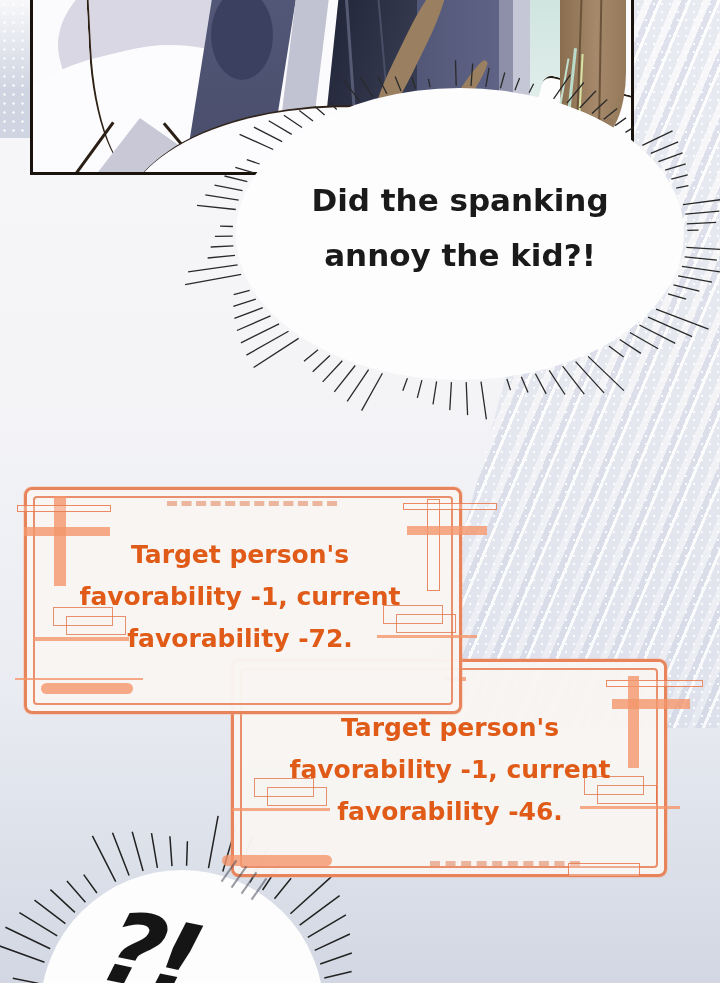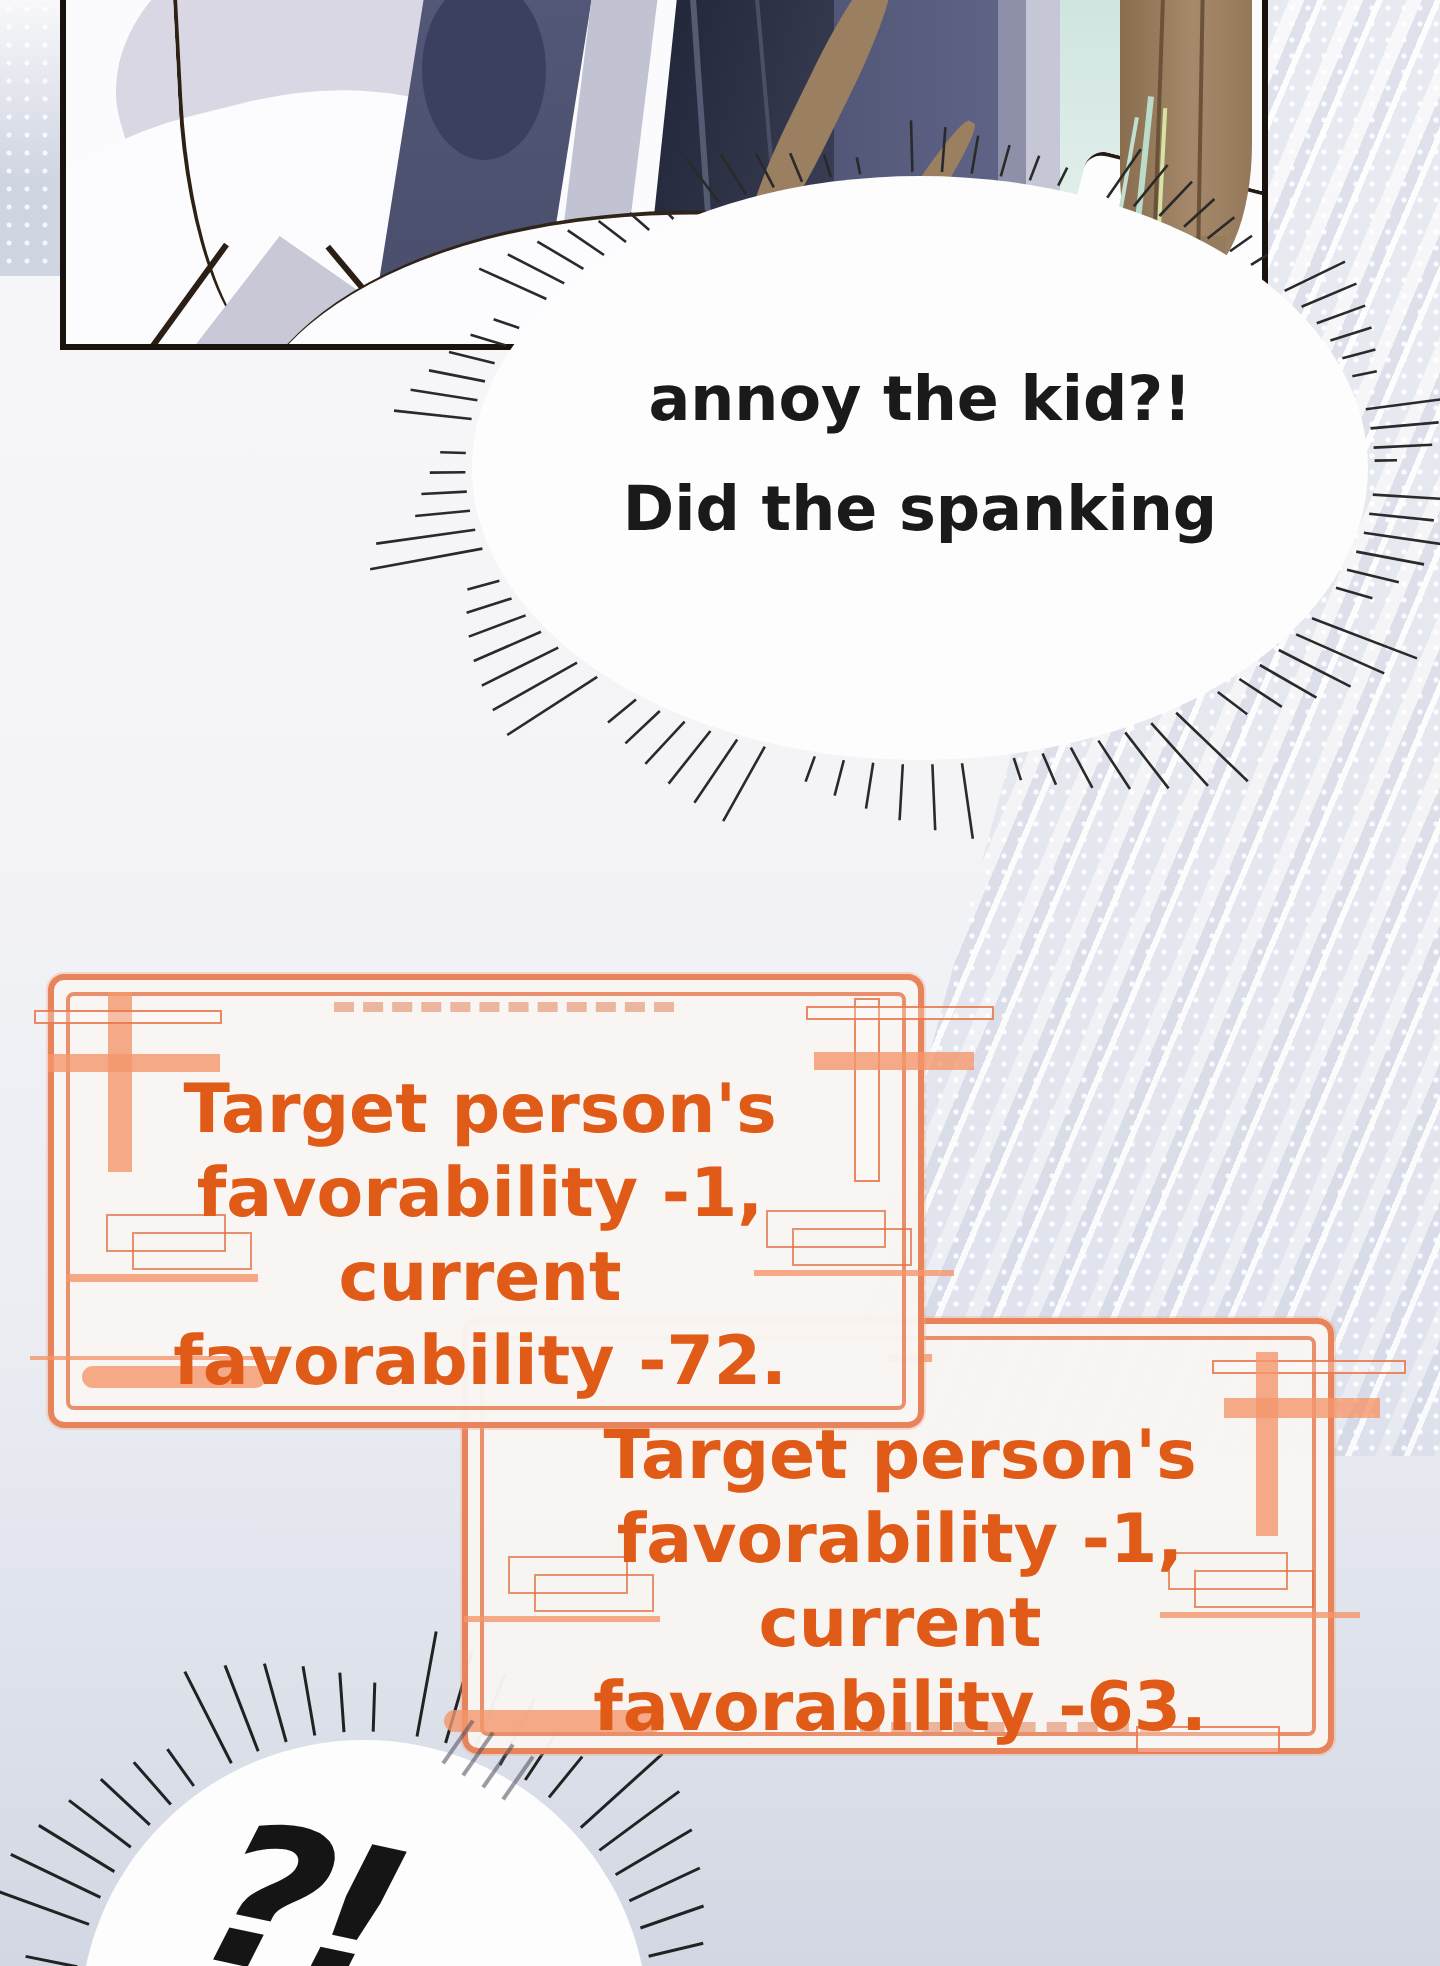--- a/index.html
+++ b/index.html
@@ -71,21 +71,21 @@
   .box2{left:231px;top:659px;width:430px;height:212px;z-index:3;}
   .sb-inner{position:absolute;inset:6px;border:2px solid var(--system-border);border-radius:4px;opacity:.9;}
   .deco{position:absolute;display:block;}
   .solid{background:var(--system-bar-fill);opacity:.8;}
   .lined{border:1.5px solid rgba(231,117,73,.85);background:rgba(255,255,255,.25);}
   .dashed{border-top:5px dashed rgba(223,117,71,.5);}
   .mrects .r{position:absolute;display:block;border:1.5px solid rgba(224,110,65,.75);}
   .hatch{background:rgba(75,75,88,.55);}
   .sb-text{
     position:absolute;z-index:5;text-align:center;font-weight:bold;
-    font-size:34px;line-height:42px;color:var(--system-text);
+    font-size:25px;line-height:42px;color:var(--system-text);
   }
   .t1{left:40px;top:534px;width:400px;}
   .t2{left:245px;top:707px;width:410px;}
   
   .bubble1-text{
     position:absolute;left:245px;top:173px;width:430px;z-index:5;text-align:center;
     font-weight:bold;font-size:31px;line-height:55px;color:var(--bubble-text);
   }
   .bubble2-text{
     position:absolute;left:105px;top:895px;z-index:5;
@@ -187,21 +187,21 @@
   </div>
 
   <div class="sb-text t1">
     <div>Target person's</div>
     <div>favorability -1, current</div>
     <div>favorability -72.</div>
   </div>
   <div class="sb-text t2">
     <div>Target person's</div>
     <div>favorability -1, current</div>
-    <div>favorability -63.</div>
+    <div>favorability -46.</div>
   </div>
   <div class="bubble1-text">
+    <div>Did the spanking</div>
     <div>annoy the kid?!</div>
-    <div>Did the spanking</div>
   </div>
   <div class="bubble2-text">?!</div>
 
 </div>
 
 </body></html>

